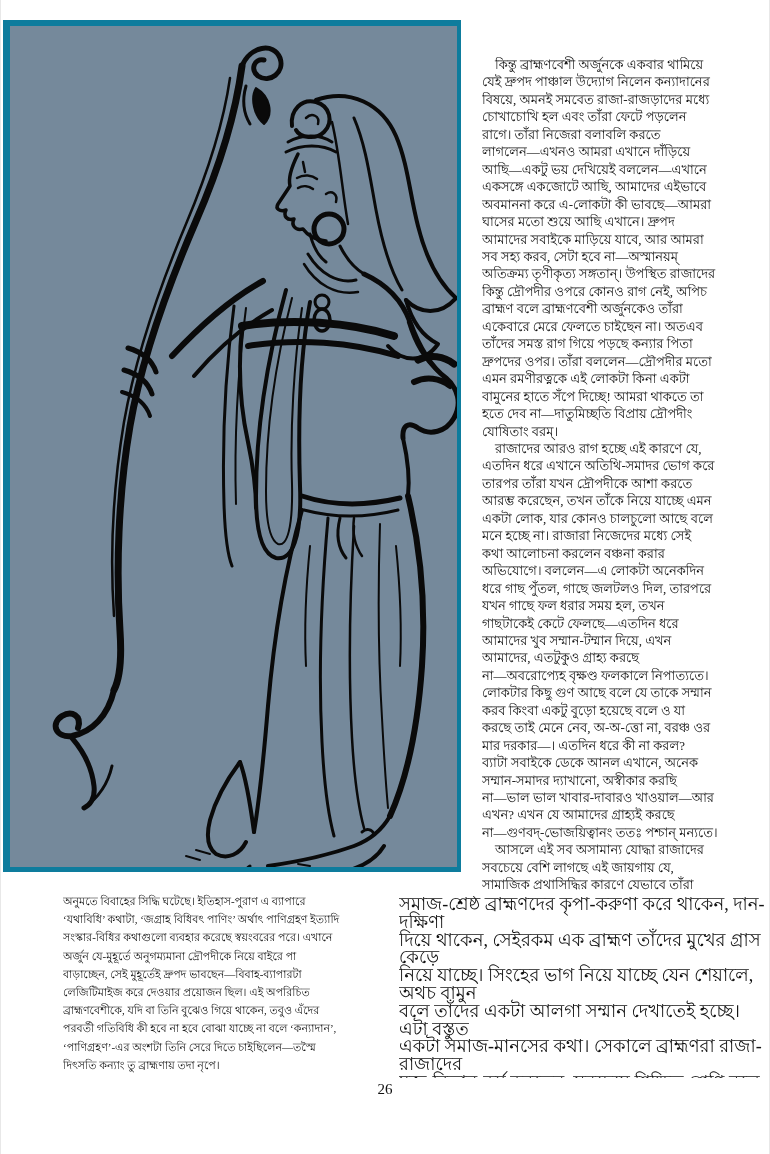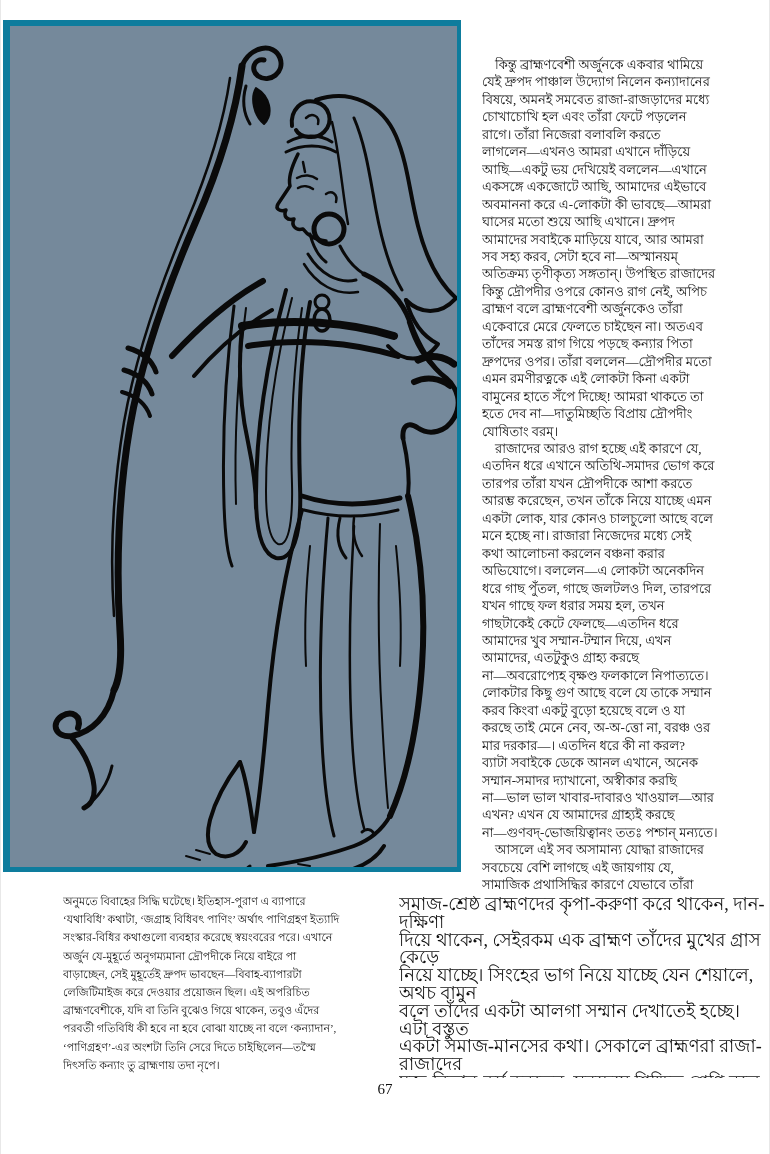--- a/index.html
+++ b/index.html
@@ -211,15 +211,15 @@
 দিয়ে থাকেন, সেইরকম এক ব্রাহ্মণ তাঁদের মুখের গ্রাস কেড়ে
 নিয়ে যাচ্ছে। সিংহের ভাগ নিয়ে যাচ্ছে যেন শেয়ালে, অথচ বামুন
 বলে তাঁদের একটা আলগা সম্মান দেখাতেই হচ্ছে। এটা বস্তুত
 একটা সমাজ-মানসের কথা। সেকালে ব্রাহ্মণরা রাজা-রাজাদের
 যজ্ঞ-বিতান-কর্ম করতেন, সবচেয়ে শিক্ষিত শ্রেণি বলে
 রাজদরবারে সম্মান পেতেন, রাজকর্মের বৌদ্ধিক ভাগে নানান
 পরামর্শও দিতেন, অথচ কায়িক পরিশ্রম করতেন না, কিন্তু রাজার
 অর্থে জীবিকা নির্বাহ করতেন প্রায় সাংবিধানিক নিয়মে। এতে
 বাইরে-বাইরে রাজারা যতই সম্মান দেখান ব্রাহ্মণদের, মনে-মনে</div>
 
-  <div class="page-number">67</div>
+  <div class="page-number">26</div>
 
 </div>
 
 </body></html>

